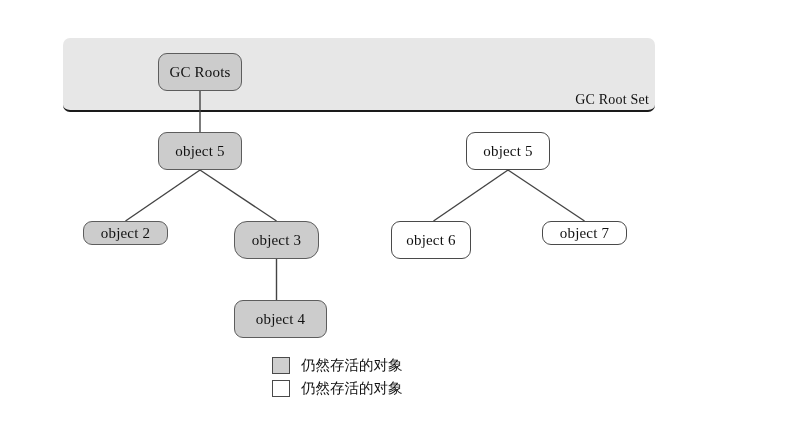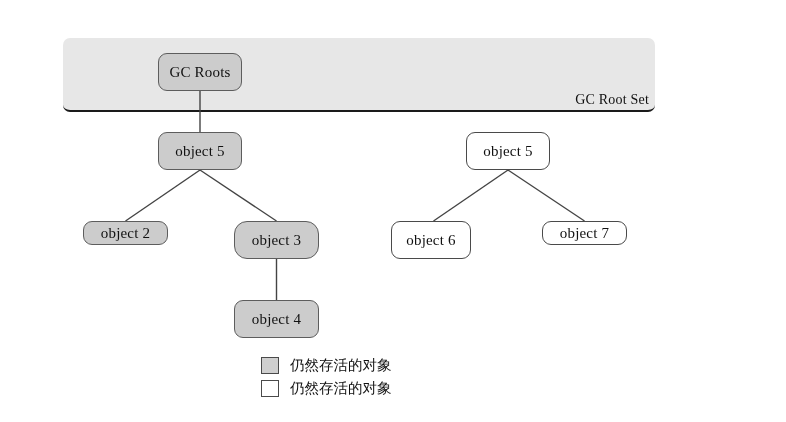--- a/index.html
+++ b/index.html
@@ -67,21 +67,21 @@
     background: #cccccc;
     border-color: #5d5d5d;
   }
   .node.collectable {
     background: #ffffff;
     border-color: #4a4a4a;
   }
   
   .legend {
     position: absolute;
-    left: 261px;
+    left: 272px;
     top: 354px;
   }
   .legend-row {
     display: flex;
     align-items: center;
     height: 23px;
   }
   .legend-swatch {
     width: 18px;
     height: 17px;
@@ -124,21 +124,21 @@
       </div>
       <div class="node alive" style="left: 158px; top: 132px; width: 84px; height: 38px;">
         <span>object 5</span>
       </div>
       <div class="node alive" style="left: 83px; top: 221px; width: 85px; height: 24px;">
         <span>object 2</span>
       </div>
       <div class="node alive" style="left: 234px; top: 221px; width: 85px; height: 38px; border-radius: 13px;">
         <span>object 3</span>
       </div>
-      <div class="node alive" style="left: 234px; top: 300px; width: 85px; height: 38px;">
+      <div class="node alive" style="left: 234px; top: 300px; width: 93px; height: 38px;">
         <span>object 4</span>
       </div>
       <div class="node collectable" style="left: 466px; top: 132px; width: 84px; height: 38px;">
         <span>object 5</span>
       </div>
       <div class="node collectable" style="left: 391px; top: 221px; width: 80px; height: 38px;">
         <span>object 6</span>
       </div>
       <div class="node collectable" style="left: 542px; top: 221px; width: 85px; height: 24px;">
         <span>object 7</span>

